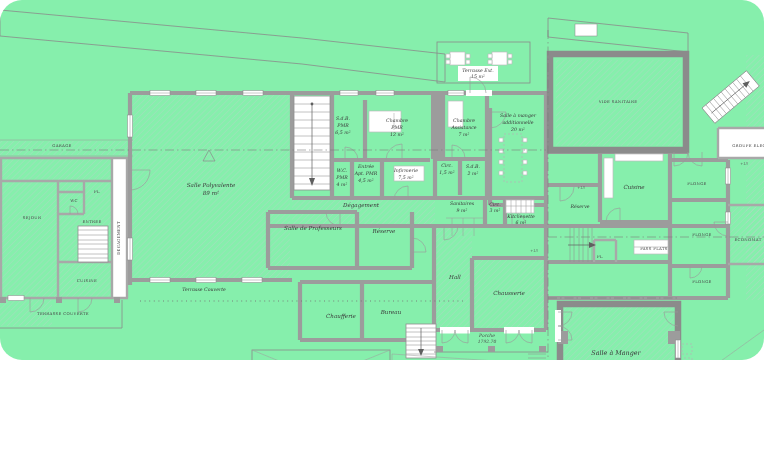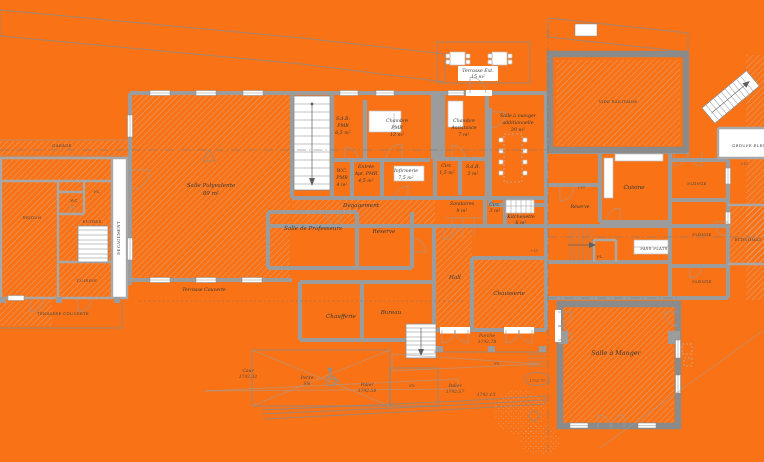--- a/index.html
+++ b/index.html
@@ -1,16 +1,16 @@
 <!DOCTYPE html>
 <html><head>
 <meta charset="utf-8">
 <style>
   html,body{margin:0;padding:0;background:#ffffff;}
-  .stage{position:relative;width:764px;height:462px;background:#f97316;overflow:hidden;}
+  .stage{position:relative;width:764px;height:360px;background:#86efac;overflow:hidden;border-radius:22px;}
   svg{display:block;}
   text{fill:#3a3a3a;font-family:"DejaVu Serif",serif;}
   .it  {font-style:italic;font-size:5.6px;text-anchor:middle;}
   .itb {font-style:italic;font-size:6.4px;text-anchor:middle;}
   .its {font-style:italic;font-size:4.7px;text-anchor:middle;}
   .caps{font-size:3.9px;letter-spacing:.3px;text-anchor:middle;fill:#474747;}
   .elev{font-style:italic;font-size:4.5px;text-anchor:middle;fill:#4a4a4a;}
   .tiny{font-style:italic;font-size:3.6px;text-anchor:middle;fill:#555;}
   .wall   {stroke:#9c9c9c;stroke-width:4.2;fill:none;}
   .wallT  {stroke:#8b8b8b;stroke-width:6.5;fill:none;}

